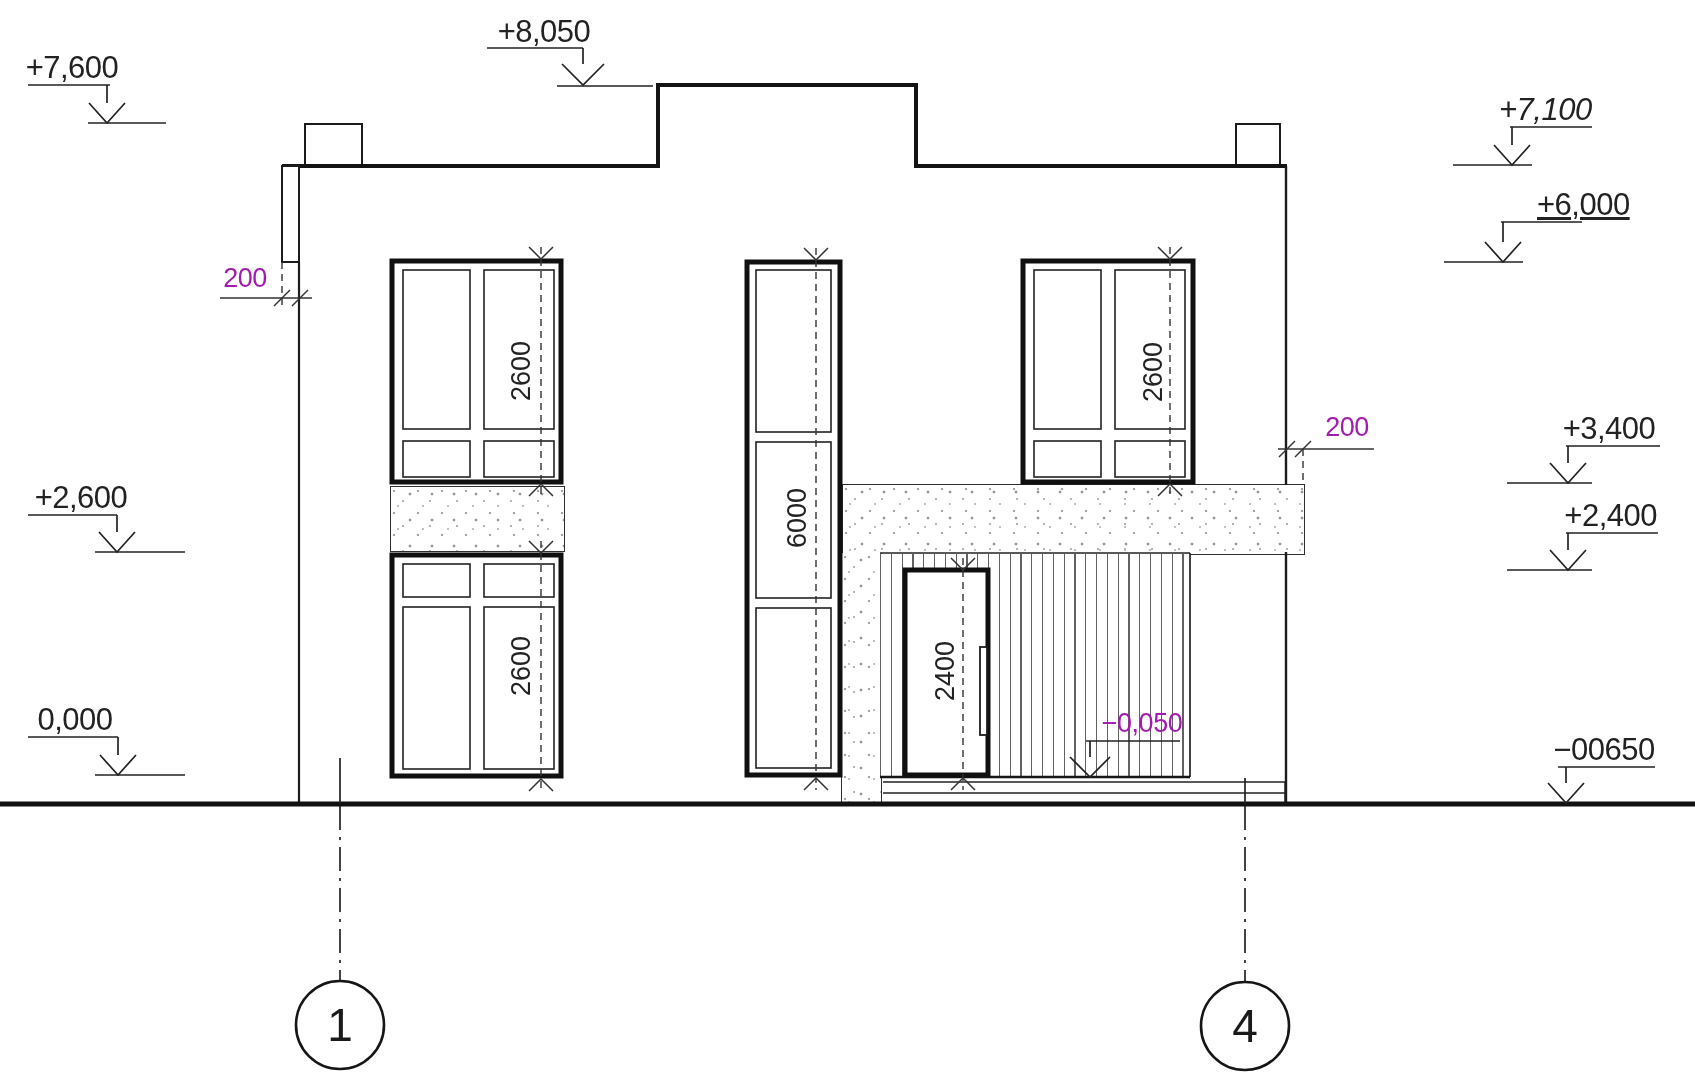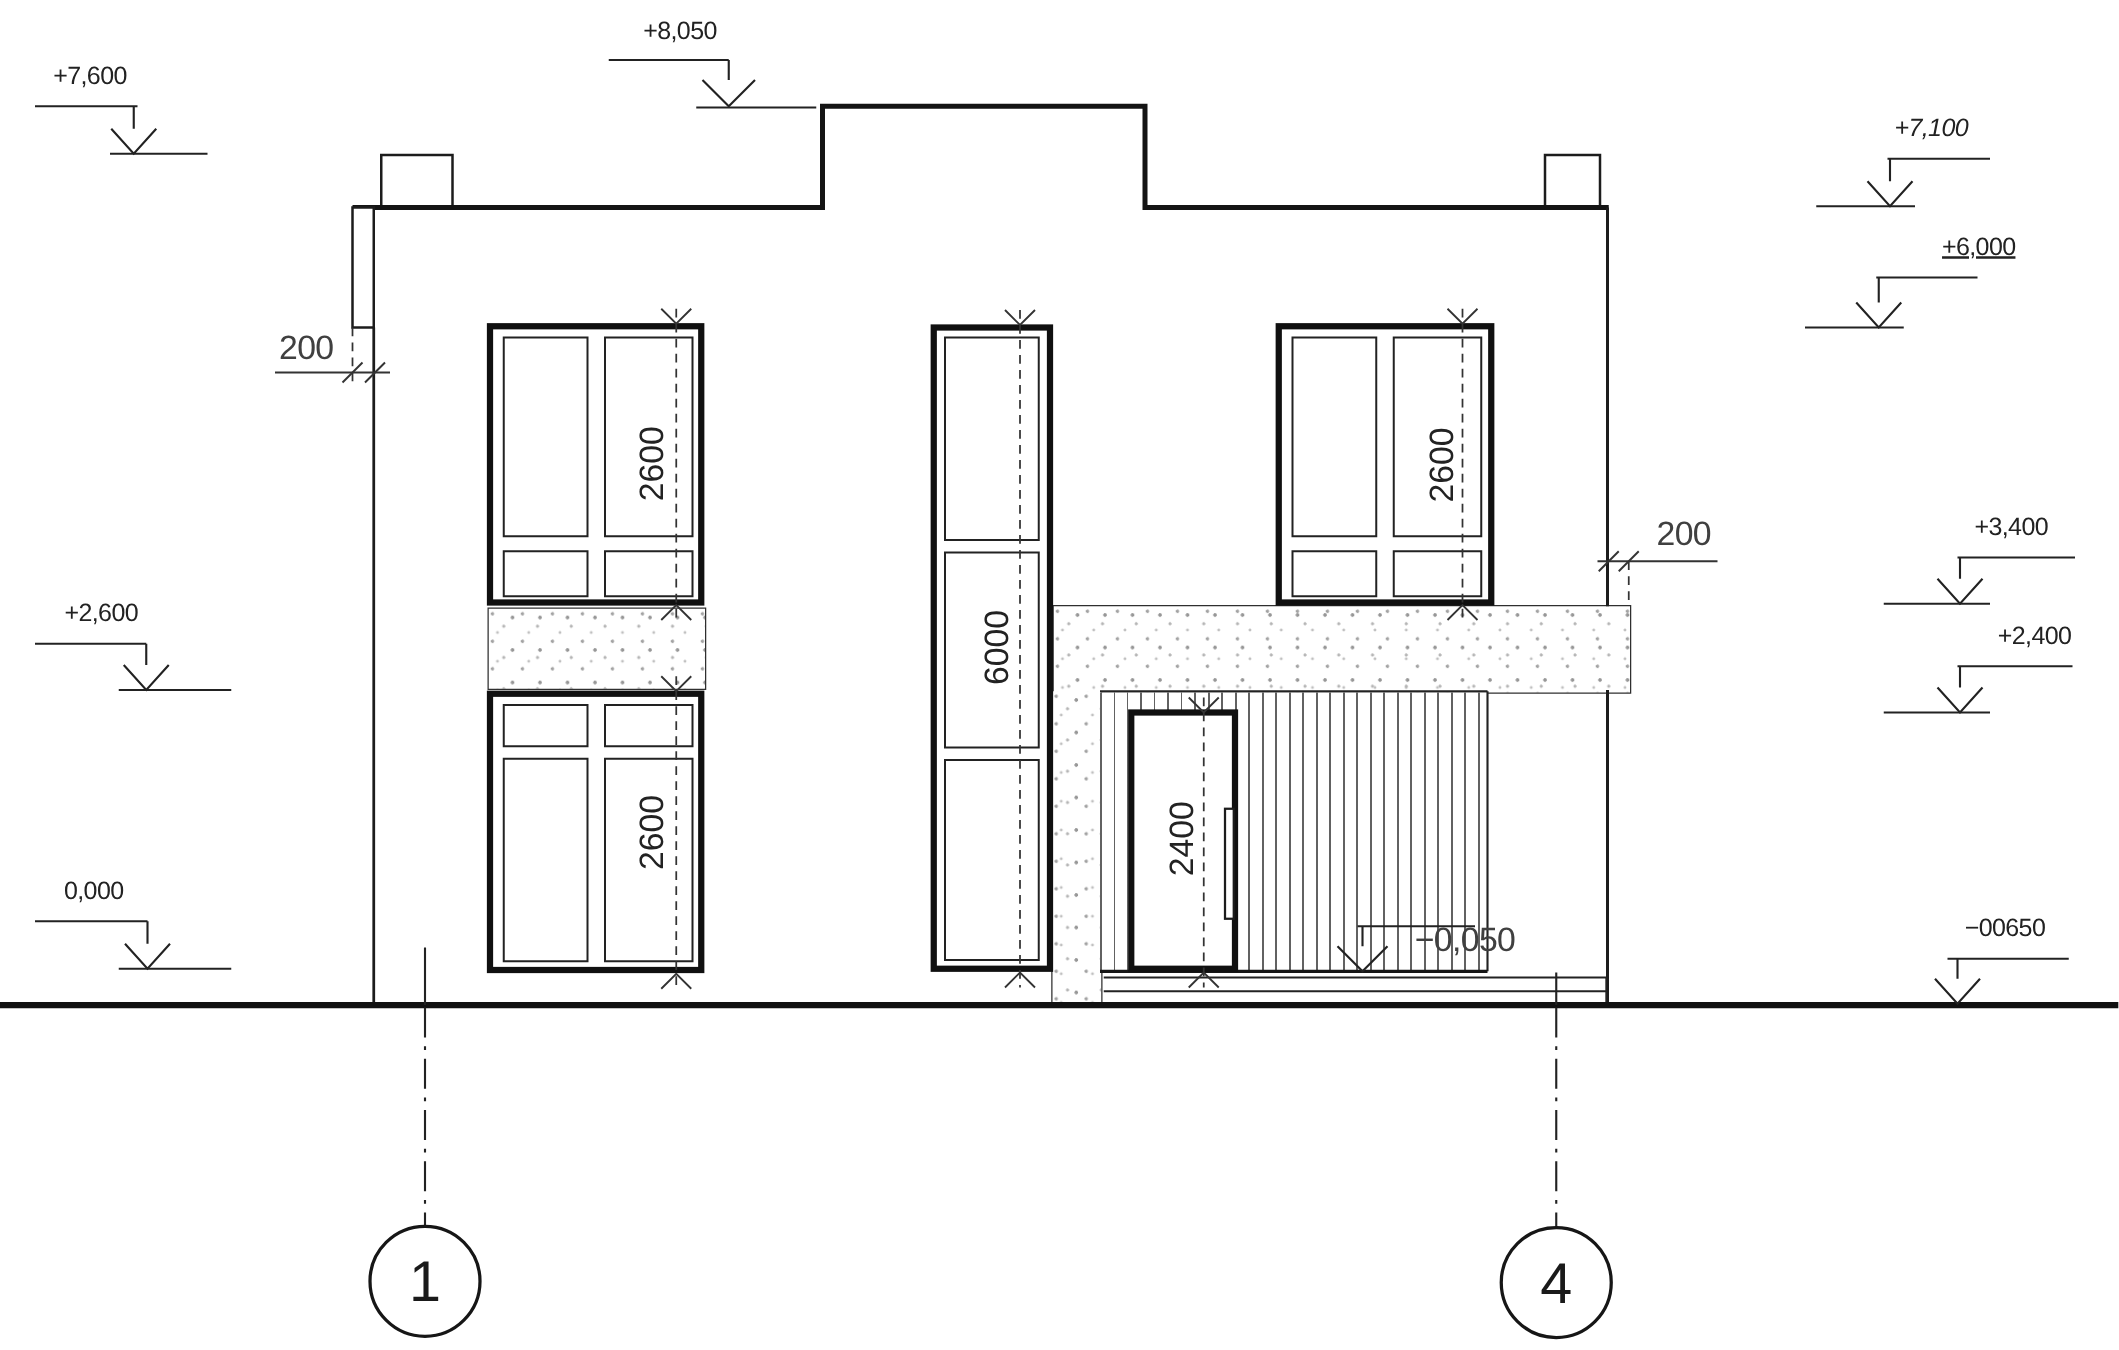--- a/index.html
+++ b/index.html
@@ -1,20 +1,20 @@
 <!DOCTYPE html>
 <html><head>
 <meta charset="utf-8">
 <style>
   html,body{margin:0;padding:0;background:#ffffff;}
   body{font-family:"Liberation Sans", sans-serif;}
   #stage{position:relative;width:1695px;height:1080px;background:#fff;overflow:hidden;}
   #stage svg{position:absolute;left:0;top:0;}
-  .lbl{position:absolute;color:#222;font-size:20px;letter-spacing:-0.5px;text-align:center;white-space:nowrap;}
-  .dimlbl{position:absolute;color:#404040;font-size:27px;letter-spacing:-0.5px;text-align:center;white-space:nowrap;}
+  .lbl{position:absolute;color:#222;font-size:31px;letter-spacing:-0.5px;text-align:center;white-space:nowrap;}
+  .dimlbl{position:absolute;color:#a21caf;font-size:27px;letter-spacing:-0.5px;text-align:center;white-space:nowrap;}
   .vlbl{position:absolute;width:130px;height:30px;line-height:30px;color:#222;font-size:27px;
         text-align:center;transform:rotate(-90deg);white-space:nowrap;}
   .axislbl{position:absolute;width:88px;height:48px;line-height:48px;font-size:46px;color:#1a1a1a;text-align:center;}
   .stipple{position:absolute;background-color:#fff;border:1.3px solid #2f2f2f;
     background-image:
       radial-gradient(circle at 3px 4px,  #a3a3a3 1.1px, transparent 1.6px),
       radial-gradient(circle at 12px 14px,#b5b5b5 1.0px, transparent 1.5px),
       radial-gradient(circle at 19px 7px, #979797 1.2px, transparent 1.7px),
       radial-gradient(circle at 7px 19px, #c0c0c0 0.9px, transparent 1.4px);
     background-size:24px 22px,27px 25px,22px 26px,25px 23px;}
@@ -210,21 +210,21 @@
 
   <div class="lbl" style="left:24px;top:50px;width:96px;">+7,600</div>
   <div class="lbl" style="left:29px;top:480px;width:104px;">+2,600</div>
   <div class="lbl" style="left:28px;top:702px;width:94px;text-align:center;">0,000</div>
   <div class="lbl" style="left:492px;top:14px;width:104px;">+8,050</div>
   <div class="lbl" style="left:1499px;top:92px;width:92px;font-style:italic;">+7,100</div>
   <div class="lbl" style="left:1537px;top:187px;width:92px;text-decoration:underline;">+6,000</div>
   <div class="lbl" style="left:1559px;top:411px;width:100px;">+3,400</div>
   <div class="lbl" style="left:1557px;top:498px;width:100px;text-align:right;">+2,400</div>
   <div class="lbl" style="left:1553px;top:732px;width:102px;">−00650</div>
-  <div class="dimlbl" style="left:1124px;top:708px;width:96px;margin-top:29px;">−0,050</div>
+  <div class="dimlbl" style="left:1094px;top:708px;width:96px;">−0,050</div>
 
   <div class="dimlbl" style="left:213px;top:263px;width:64px;">200</div>
   <div class="dimlbl" style="left:1315px;top:412px;width:64px;">200</div>
 
   <div class="vlbl" style="left:456px;top:356px;">2600</div>
   <div class="vlbl" style="left:456px;top:651px;">2600</div>
   <div class="vlbl" style="left:732px;top:503px;">6000</div>
   <div class="vlbl" style="left:1088px;top:357px;">2600</div>
   <div class="vlbl" style="left:880px;top:656px;">2400</div>
 

